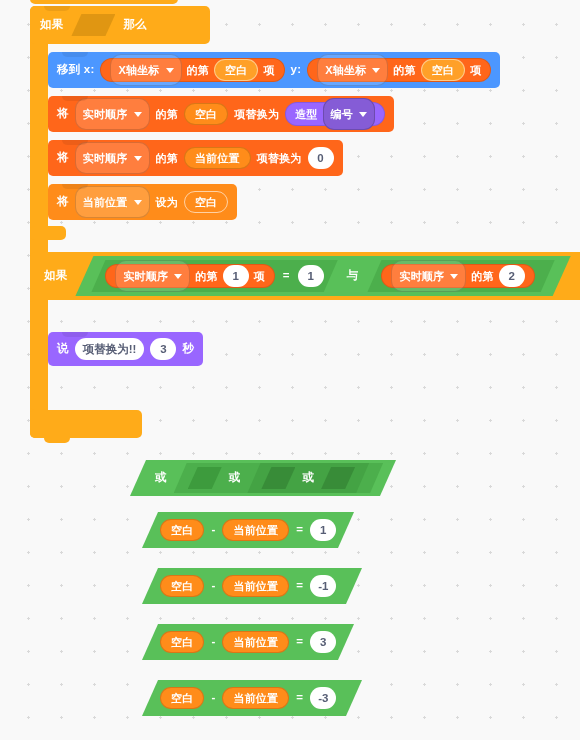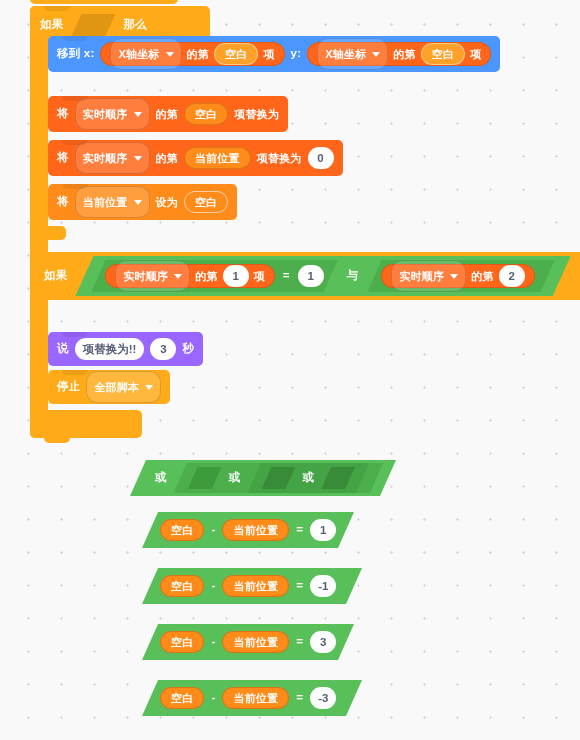--- a/index.html
+++ b/index.html
@@ -217,21 +217,21 @@
     <div class="notch-top"></div>
   </div>
 
   <div style="position:absolute; left:40px; top:14px; display:flex; align-items:center; gap:8px;">
     <span class="lbl">如果</span>
     <span style="display:inline-block;width:44px;height:22px;background:#E09612;
                  clip-path:polygon(10px 0,100% 0,calc(100% - 10px) 100%,0 100%);"></span>
     <span class="lbl">那么</span>
   </div>
 
-  <div class="stack motion" style="left:48px; top:36px; height:36px;">
+  <div class="stack motion" style="left:48px; top:52px; height:36px;">
     <div class="notch-top"></div>
     <span class="lbl">移到 x:</span>
     <span class="rep lists">
       <span class="ddown">
         <span class="lbl sm">X轴坐标</span>
         <span class="arrow"></span>
       </span>
       <span class="lbl sm">的第</span>
       <span class="oval-var lightring">
         <span class="lbl sm">空白</span>
@@ -257,20 +257,27 @@
     <span class="lbl">将</span>
     <span class="ddown">
       <span class="lbl sm">实时顺序</span>
       <span class="arrow"></span>
     </span>
     <span class="lbl sm">的第</span>
     <span class="oval-var">
       <span class="lbl sm">空白</span>
     </span>
     <span class="lbl sm">项替换为</span>
+    <span class="rep looks">
+      <span class="lbl sm">造型</span>
+      <span class="ddown onlooks">
+        <span class="lbl sm">编号</span>
+        <span class="arrow"></span>
+      </span>
+    </span>
   </div>
 
   <div class="stack lists" style="left:48px; top:140px; height:36px;">
     <div class="notch-top"></div>
     <span class="lbl">将</span>
     <span class="ddown">
       <span class="lbl sm">实时顺序</span>
       <span class="arrow"></span>
     </span>
     <span class="lbl sm">的第</span>
@@ -329,28 +336,20 @@
   <div class="cblock" style="left:30px; top:300px; width:18px; height:110px;"></div>
 
   <div class="stack looks" style="left:48px; top:332px; height:34px;">
     <div class="notch-top"></div>
     <span class="lbl">说</span>
     <span class="num">项替换为!!</span>
     <span class="num">3</span>
     <span class="lbl">秒</span>
   </div>
 
-  <div class="stack control" style="left:48px; top:370px; height:34px;">
-    <div class="notch-top"></div>
-    <span class="lbl">停止</span>
-    <span class="ddown">
-      <span class="lbl sm">全部脚本</span>
-      <span class="arrow"></span>
-    </span>
-  </div>
 
   <div class="cblock" style="left:30px; top:410px; width:112px; height:28px;">
     <div class="notch-bot" style="background:#FFAB19;"></div>
   </div>
 
   <div class="boolrow" style="left:130px; top:460px; width:266px; height:36px;">
     <span class="hexslot big"></span>
     <span class="lbl">或</span>
     <span class="boolnest">
       <span class="hexslot"></span>

